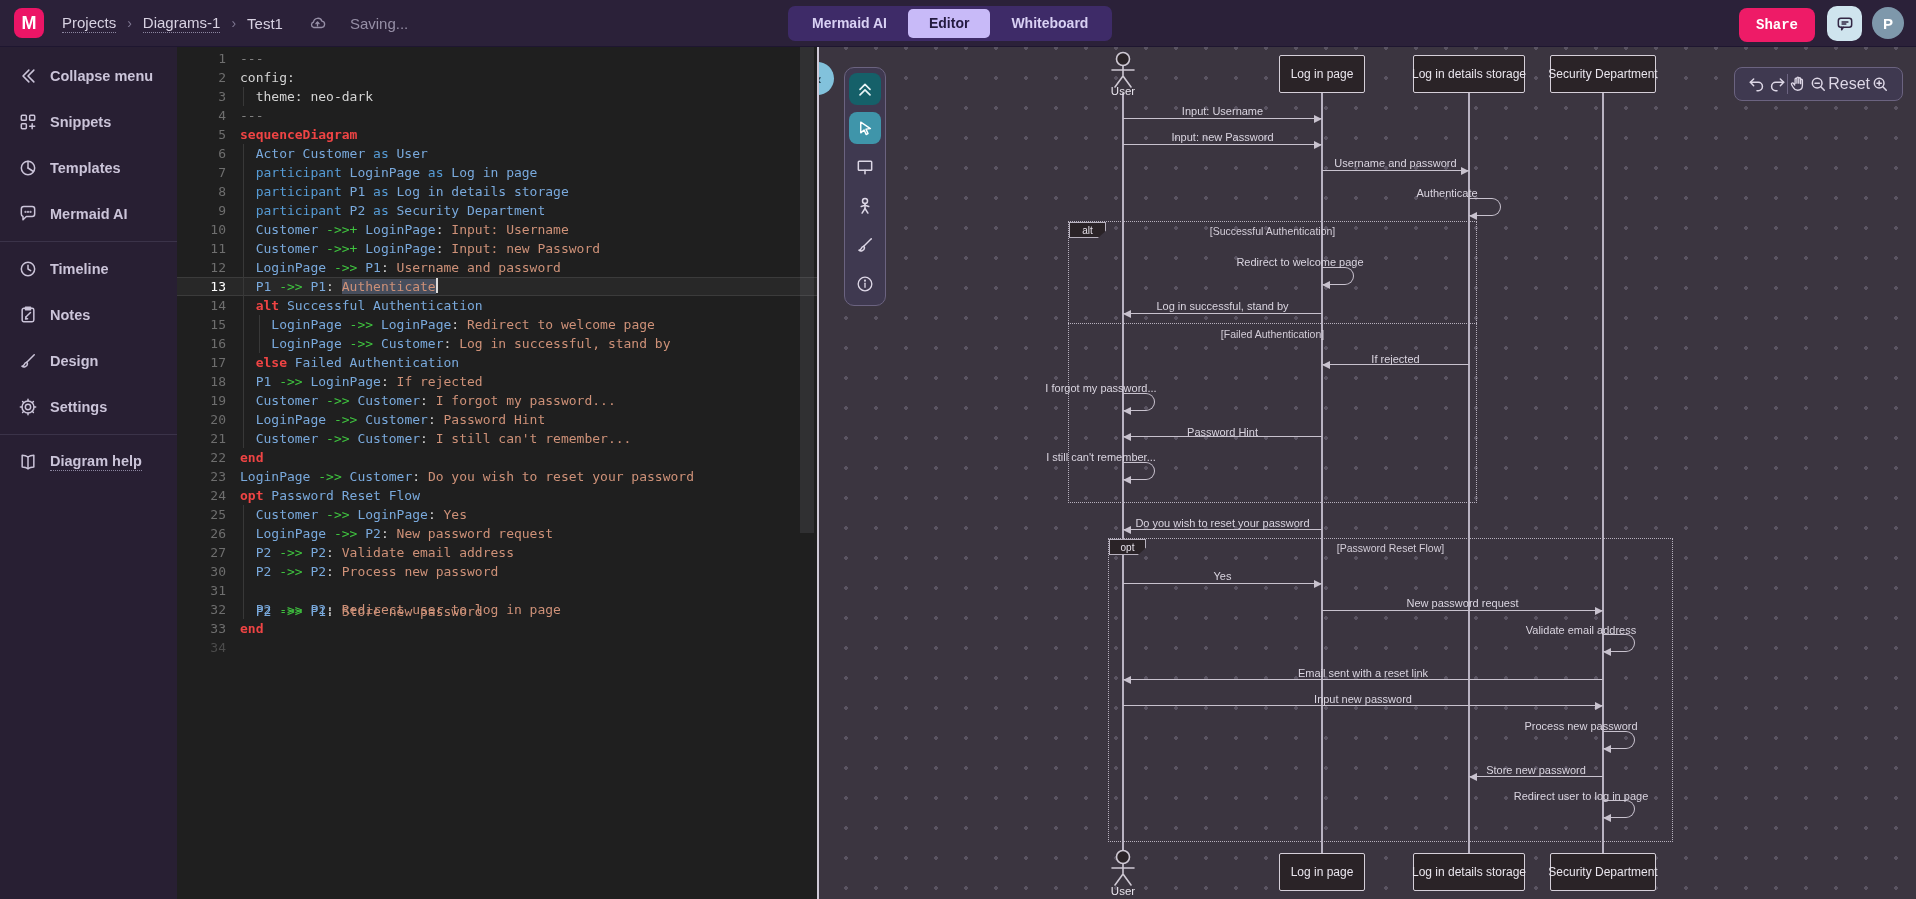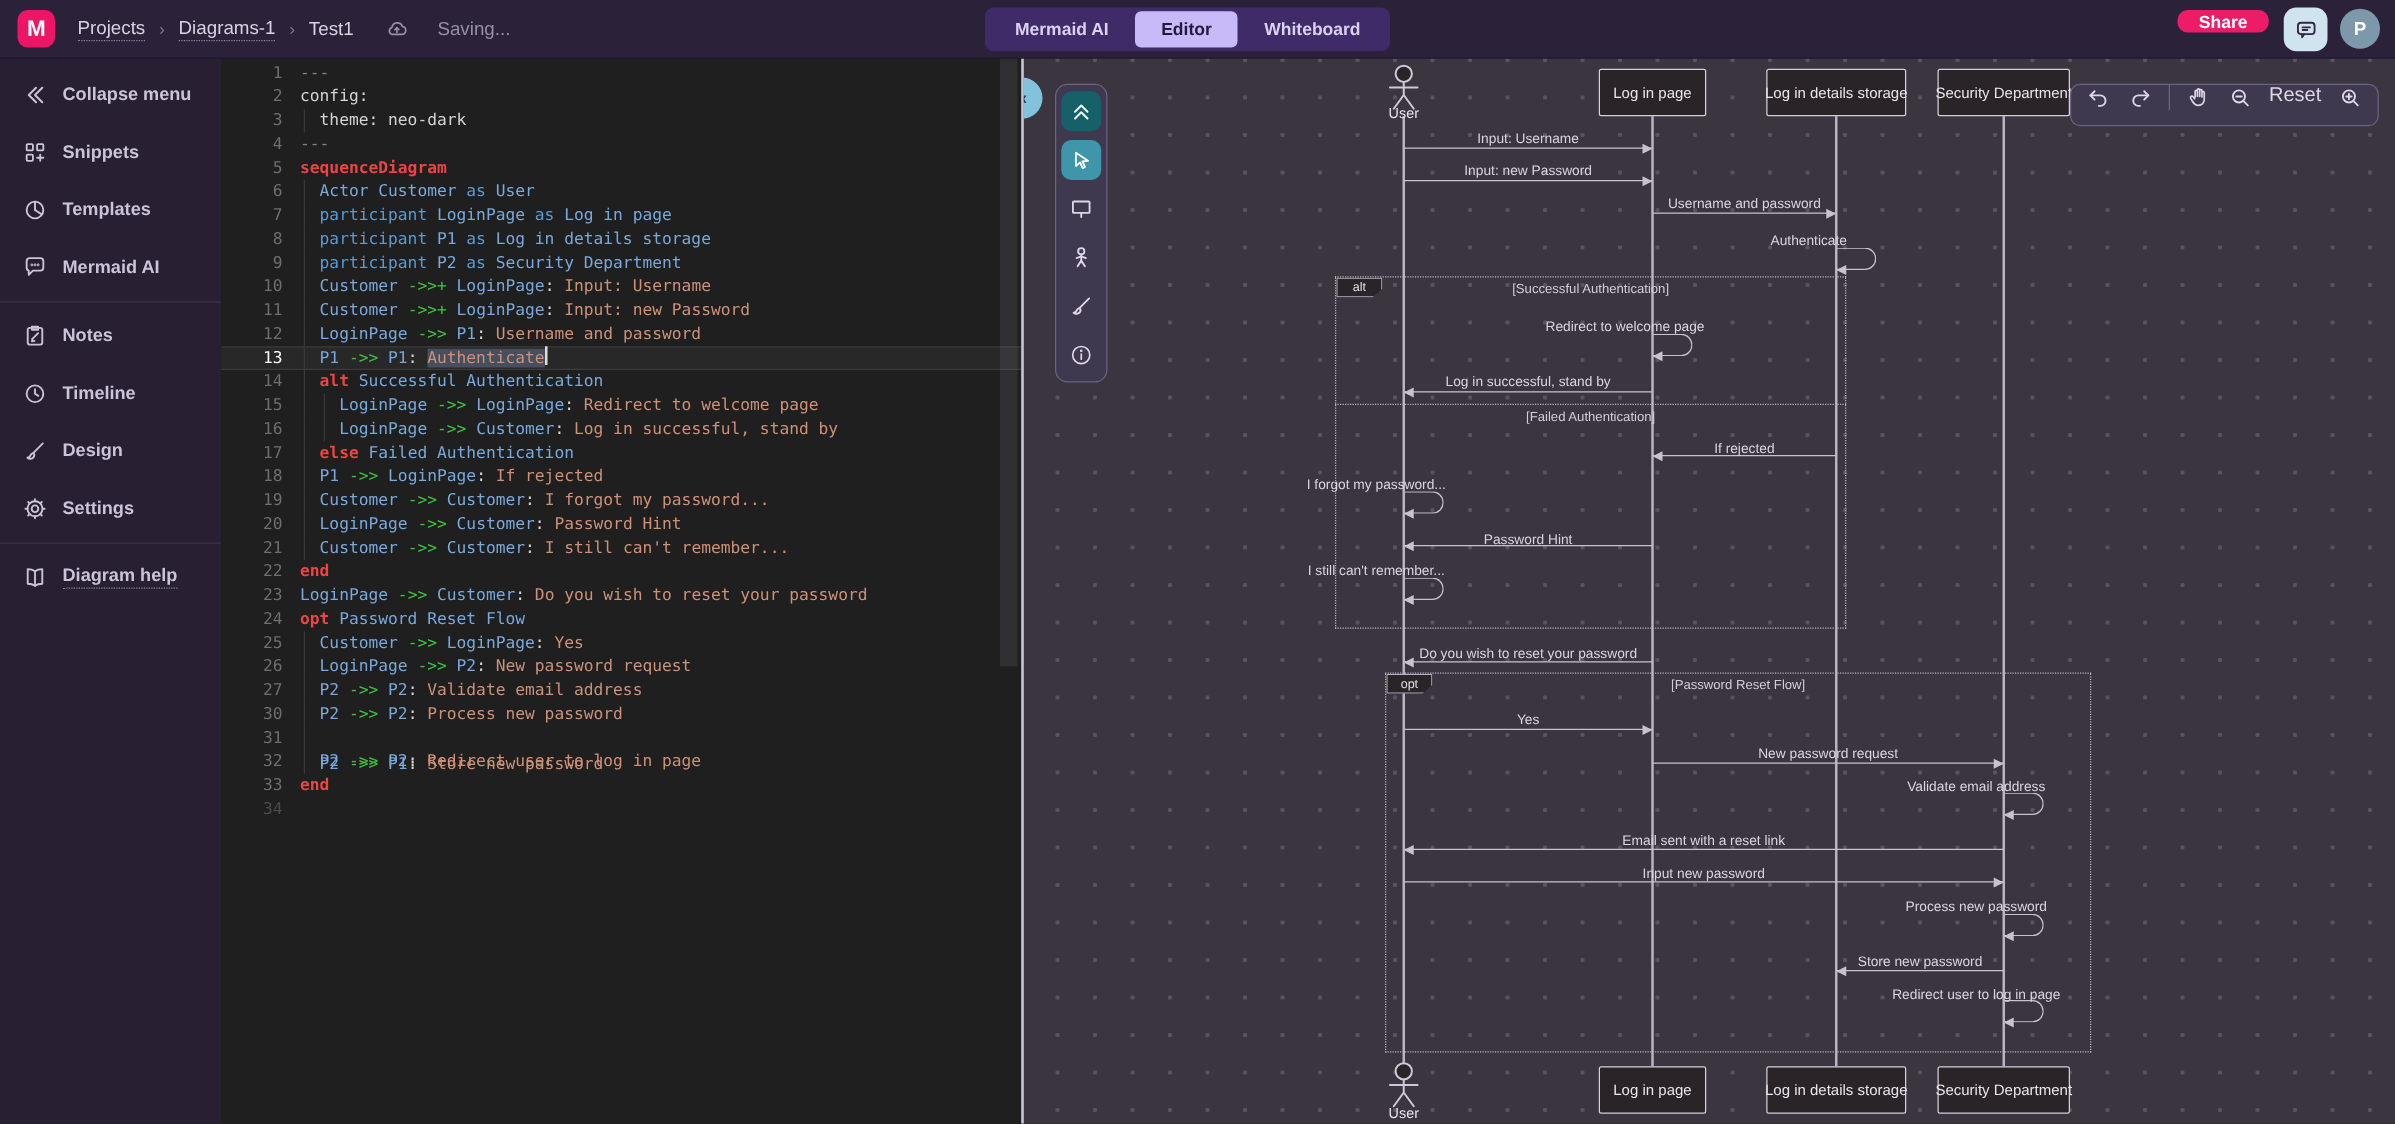--- a/index.html
+++ b/index.html
@@ -16,23 +16,23 @@
   .crumbs { display:flex; align-items:center; margin-left:18px; gap:11px;
     font-size:15px; color:#d8d2e2; }
   .crumb.link { border-bottom:1px dotted #8c86a0; padding-bottom:1px; cursor:pointer; }
   .crumb-sep { color:#7e7791; font-size:14px; }
   .saving { display:flex; align-items:center; gap:23px; color:#968fa6; margin-left:14px; font-size:15px;justify-content:center; }
   .tabs { position:absolute; left:788px; top:6px; height:35px; background:#3e2b68;
     border-radius:7px; display:flex; padding:3px; }
   .tab { padding:0 21px; border-radius:5px; font-size:14px; font-weight:600;
     color:#d9d1f4; line-height:29px; cursor:pointer; }
   .tab.active { background:#c8baf8; color:#241a40; }
-  .share-btn { position:absolute; right:101px; top:8px; height:18px; padding:0 17px;
+  .share-btn { position:absolute; right:101px; top:8px; height:34px; padding:0 17px;
     background:#ee1b67; border:none; border-radius:8px; color:#fff; font-weight:700;
-    font-size:14px; cursor:pointer; font-family:Liberation Sans, sans-serif; }
+    font-size:14px; cursor:pointer; font-family:Liberation Mono, monospace; }
   .chat-btn { position:absolute; right:54px; top:6px; width:35px; height:35px;
     background:#cfe4ee; border-radius:10px; display:flex; align-items:center;
     justify-content:center; cursor:pointer; }
   .avatar { position:absolute; right:12px; top:7px; width:32px; height:32px; border-radius:50%;
     background:#7e98ab; color:#fff; font-weight:700; font-size:15px; display:flex;
     align-items:center; justify-content:center; cursor:pointer; }
 
   
   .body { flex:1; display:flex; min-height:0; }
 
@@ -73,22 +73,22 @@
     background:#82c2dc; color:#1c3c4c; font-size:15px; font-weight:bold; display:flex;
     align-items:center; justify-content:center; cursor:pointer; z-index:30; }
   .fl-toolbar { position:absolute; left:25px; top:20px; width:42px; padding:5px 0;
     background:#3f3950; border:1px solid #6b6380; border-radius:10px; display:flex;
     flex-direction:column; align-items:center; gap:7px; z-index:20; }
   .fl-btn { width:32px; height:32px; border-radius:8px; display:flex; align-items:center;
     justify-content:center; color:#ddd7e6; cursor:pointer; background:transparent; border:none; }
   .fl-btn.dark-teal { background:#156069; color:#eaf4f6; }
   .fl-btn.teal { background:#3f95aa; color:#ffffff; }
   .zoombar { position:absolute; right:13px; top:20px; height:34px; background:#3f3950;
-    border:1px solid #6b6380; border-radius:8px; display:flex; align-items:flex-start;
-    padding:0 12px; gap:13px; color:#ddd7e6; z-index:20; }
+    border:1px solid #6b6380; border-radius:8px; display:flex; align-items:center;
+    padding:0 12px; color:#ddd7e6; z-index:20; }
   .zb-btn { background:none; border:none; color:#ddd7e6; cursor:pointer; display:flex;
     align-items:center; }
   .zb-sep { width:1px; height:20px; background:#6b6380; }
   .zb-reset { font-size:16px; color:#ddd7e6; font-family:"Liberation Sans",sans-serif; }
 
   
   .diagram { position:absolute; inset:0; z-index:5; }
   .pbox { position:absolute; height:38px; background:#2a2327; border:1px solid #d5cfd9;
     border-radius:2px; color:#e9e5ed; font-size:12px; display:flex; align-items:center;
     justify-content:center; transform:translateX(-50%); white-space:nowrap; z-index:8;
@@ -187,33 +187,33 @@
             <path d="M4 6a3 3 0 0 1 3-3h10a3 3 0 0 1 3 3v6a3 3 0 0 1-3 3h-7l-4 4v-4a3 3 0 0 1-2-3z"></path>
             <circle cx="9" cy="9.5" r="0.4" fill="currentColor"></circle>
             <circle cx="12" cy="9.5" r="0.4" fill="currentColor"></circle>
             <circle cx="15" cy="9.5" r="0.4" fill="currentColor"></circle>
           </svg>
         <span class="slabel">Mermaid AI</span>
       </div>
       <div class="side-div"></div>
       <div class="side-item">
         <svg width="20" height="20" viewBox="0 0 24 24" fill="none" stroke="currentColor" stroke-width="1.8" stroke-linecap="round" stroke-linejoin="round">
+            <circle cx="12" cy="12" r="8"></circle>
+            <path d="M12 7.5V12l3.2 2"></path>
+          </svg>
+        <span class="slabel">Timeline</span>
+      </div>
+      <div class="side-item">
+        <svg width="20" height="20" viewBox="0 0 24 24" fill="none" stroke="currentColor" stroke-width="1.8" stroke-linecap="round" stroke-linejoin="round">
             <rect x="5" y="4" width="14" height="16" rx="2"></rect>
             <path d="M9 2.8h6v3H9z"></path>
             <path d="M9.5 14.5l5.5-5.5"></path>
             <path d="M9.5 14.5l-.4 2.4 2.4-.4"></path>
           </svg>
         <span class="slabel">Notes</span>
-      </div>
-      <div class="side-item">
-        <svg width="20" height="20" viewBox="0 0 24 24" fill="none" stroke="currentColor" stroke-width="1.8" stroke-linecap="round" stroke-linejoin="round">
-            <circle cx="12" cy="12" r="8"></circle>
-            <path d="M12 7.5V12l3.2 2"></path>
-          </svg>
-        <span class="slabel">Timeline</span>
       </div>
       <div class="side-item">
         <svg width="20" height="20" viewBox="0 0 24 24" fill="none" stroke="currentColor" stroke-width="1.8" stroke-linecap="round" stroke-linejoin="round">
             <path d="M19.5 4.5l-9 9"></path>
             <path d="M10.5 13.5c-1.5.3-2.5 1.2-3 2.7-.4 1.2-1.3 1.9-2.8 2 1 .9 2.4 1.2 3.8.8 1.7-.5 2.7-1.8 2.9-3.6z"></path>
           </svg>
         <span class="slabel">Design</span>
       </div>
       <div class="side-item">
         <svg width="20" height="20" viewBox="0 0 24 24" fill="none" stroke="currentColor" stroke-width="1.8" stroke-linecap="round" stroke-linejoin="round">

